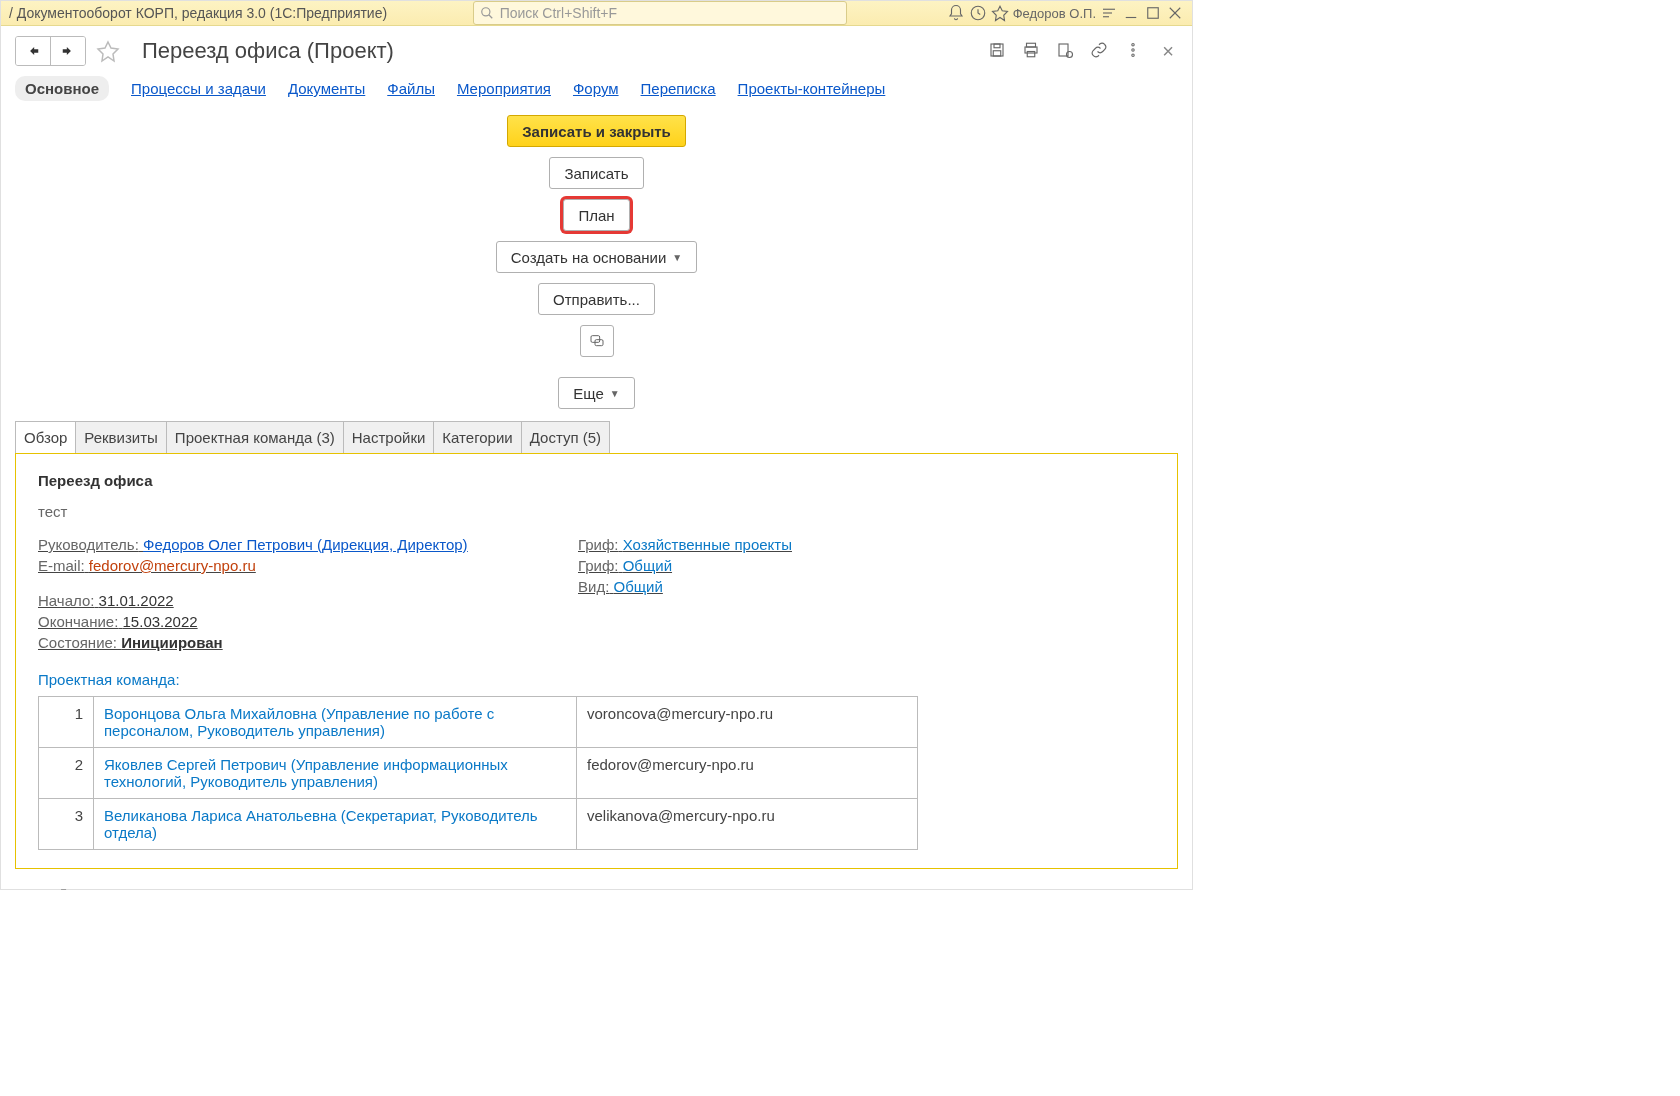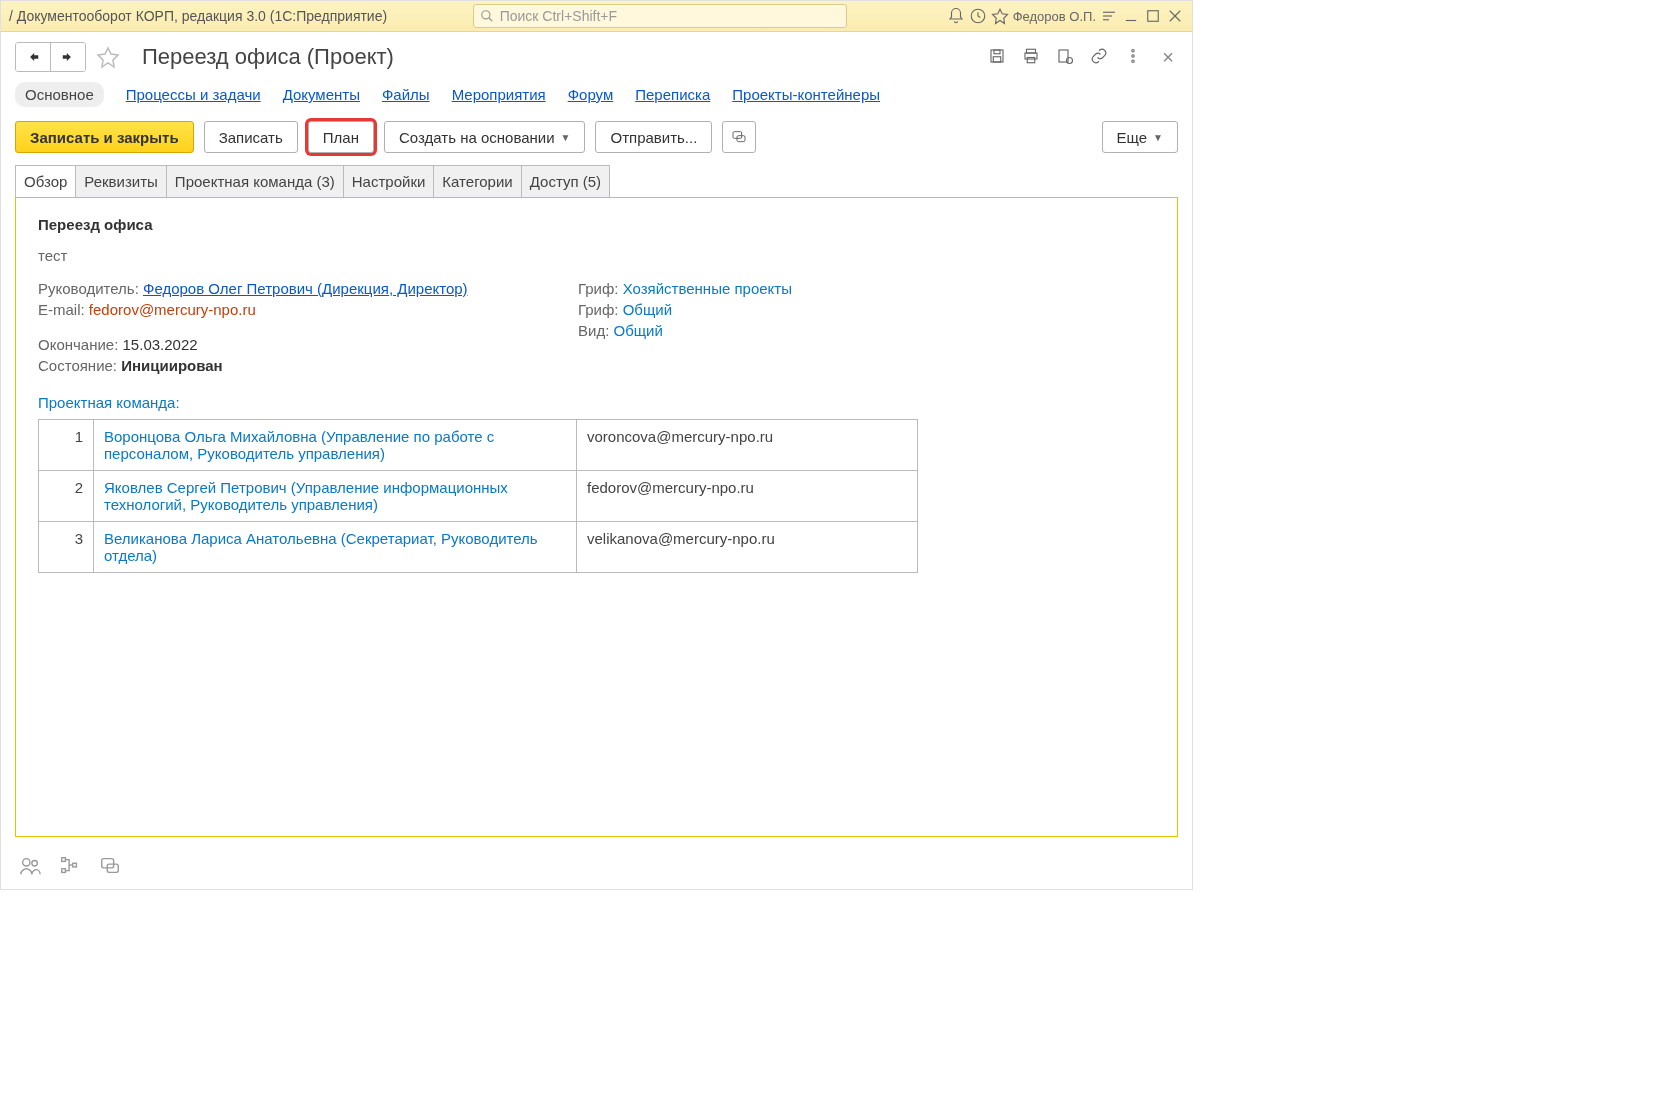--- a/index.html
+++ b/index.html
@@ -24,41 +24,41 @@
 .star svg{width:24px;height:24px;fill:none;stroke:#bbb;stroke-width:1.5;}
 .ptitle{font-size:22px;color:#444;margin-left:12px;}
 .header .hspacer{flex:1;}
 .header .hicons{display:flex;gap:16px;align-items:center;color:#666;}
 .header .hicons span{cursor:pointer;}
 .header .hicons svg{width:18px;height:18px;fill:none;stroke:#666;stroke-width:1.5;}
 .close-x{font-size:20px;color:#888;cursor:pointer;padding:0 4px;}
 
 .navlinks{display:flex;gap:22px;padding:4px 14px 14px 14px;align-items:center;}
 .navlinks .navtab{color:#0a58ca;text-decoration:underline;cursor:pointer;font-size:15px;}
-.navlinks .navtab.active{background:#eee;color:#444;text-decoration:none;padding:4px 10px;border-radius:10px;}
-
-.toolbar{display:flex;padding:0 14px 12px 14px;gap:10px;align-items:center;}
+.navlinks .navtab.active{background:#eee;color:#444;text-decoration:none;padding:4px 10px;border-radius:10px;font-weight:bold;}
+
+.toolbar{display:flex;padding:0 14px 12px 14px;gap:10px;align-items:center;flex-direction:column;}
 .btn{height:32px;padding:0 14px;border:1px solid #b0b0b0;border-radius:3px;background:#fff;color:#333;font-size:15px;cursor:pointer;display:inline-flex;align-items:center;}
 .btn.primary{background:linear-gradient(#ffe24a,#ffd21a);border-color:#d4a800;font-weight:bold;color:#333;}
 .btn.hl{box-shadow:0 0 0 3px #e53935;}
 .btn .caret{margin-left:6px;font-size:10px;color:#666;}
 .btn.icon{width:34px;padding:0;justify-content:center;}
 .btn.icon svg{width:16px;height:16px;fill:none;stroke:#666;stroke-width:1.5;}
 .toolbar .tspacer{flex:1;}
 
 .tabs{display:flex;padding:0 14px;gap:0;}
 .tabs .tab{padding:7px 8px;border:1px solid #bbb;border-bottom:none;background:#f0f0f0;color:#444;font-size:15px;cursor:pointer;margin-right:-1px;}
 .tabs .tab.active{background:#fff;position:relative;z-index:2;}
 
 .content-wrap{padding:0 14px 10px 14px;flex:1;display:flex;flex-direction:column;}
 .content{border:1px solid #e6c200;padding:18px 22px;flex:1;box-sizing:border-box;overflow:auto;}
 .h2{font-weight:bold;color:#333;margin-bottom:14px;}
 .sub{color:#666;margin-bottom:16px;}
 .cols{display:flex;gap:60px;}
-.pair{margin-bottom:4px;color:#444;}
+.pair{margin-bottom:4px;color:#444;text-decoration:underline;}
 .pair .k{color:#666;}
 .pair .v{color:#333;}
 .pair .v.light{color:#c2410c;}
 a.link{color:#0a58ca;text-decoration:underline;cursor:pointer;}
 .linkn{color:#0a79c7;cursor:pointer;}
 .team-cap{color:#0a79c7;margin:16px 0 8px 0;}
 table.team{border-collapse:collapse;width:880px;}
 table.team td{border:1px solid #bbb;padding:8px 10px;vertical-align:top;font-size:15px;}
 table.team td.num{text-align:right;width:34px;color:#444;}
 table.team td.mail{color:#444;width:320px;}
@@ -225,20 +225,21 @@
     <div style="width:480px;">
       <div class="pair">
         <span class="k">Руководитель:</span>
         <a class="link">Федоров Олег Петрович (Дирекция, Директор)</a>
       </div>
       <div class="pair">
         <span class="k">E-mail:</span>
         <span class="v light">fedorov@mercury-npo.ru</span>
       </div>
       <div style="height:14px;"></div>
+      <div class="pair"><span class="k">Начало:</span> <span class="v">31.01.2022</span></div>
       <div class="pair"><span class="k">Окончание:</span> <span class="v">15.03.2022</span></div>
       <div class="pair"><span class="k">Состояние:</span> <span class="v" style="font-weight:bold;">Инициирован</span></div>
     </div>
     <div>
       <div class="pair"><span class="k">Гриф:</span> <span class="linkn">Хозяйственные проекты</span></div>
       <div class="pair"><span class="k">Гриф:</span> <span class="linkn">Общий</span></div>
       <div class="pair"><span class="k">Вид:</span> <span class="linkn">Общий</span></div>
     </div>
   </div>
 

